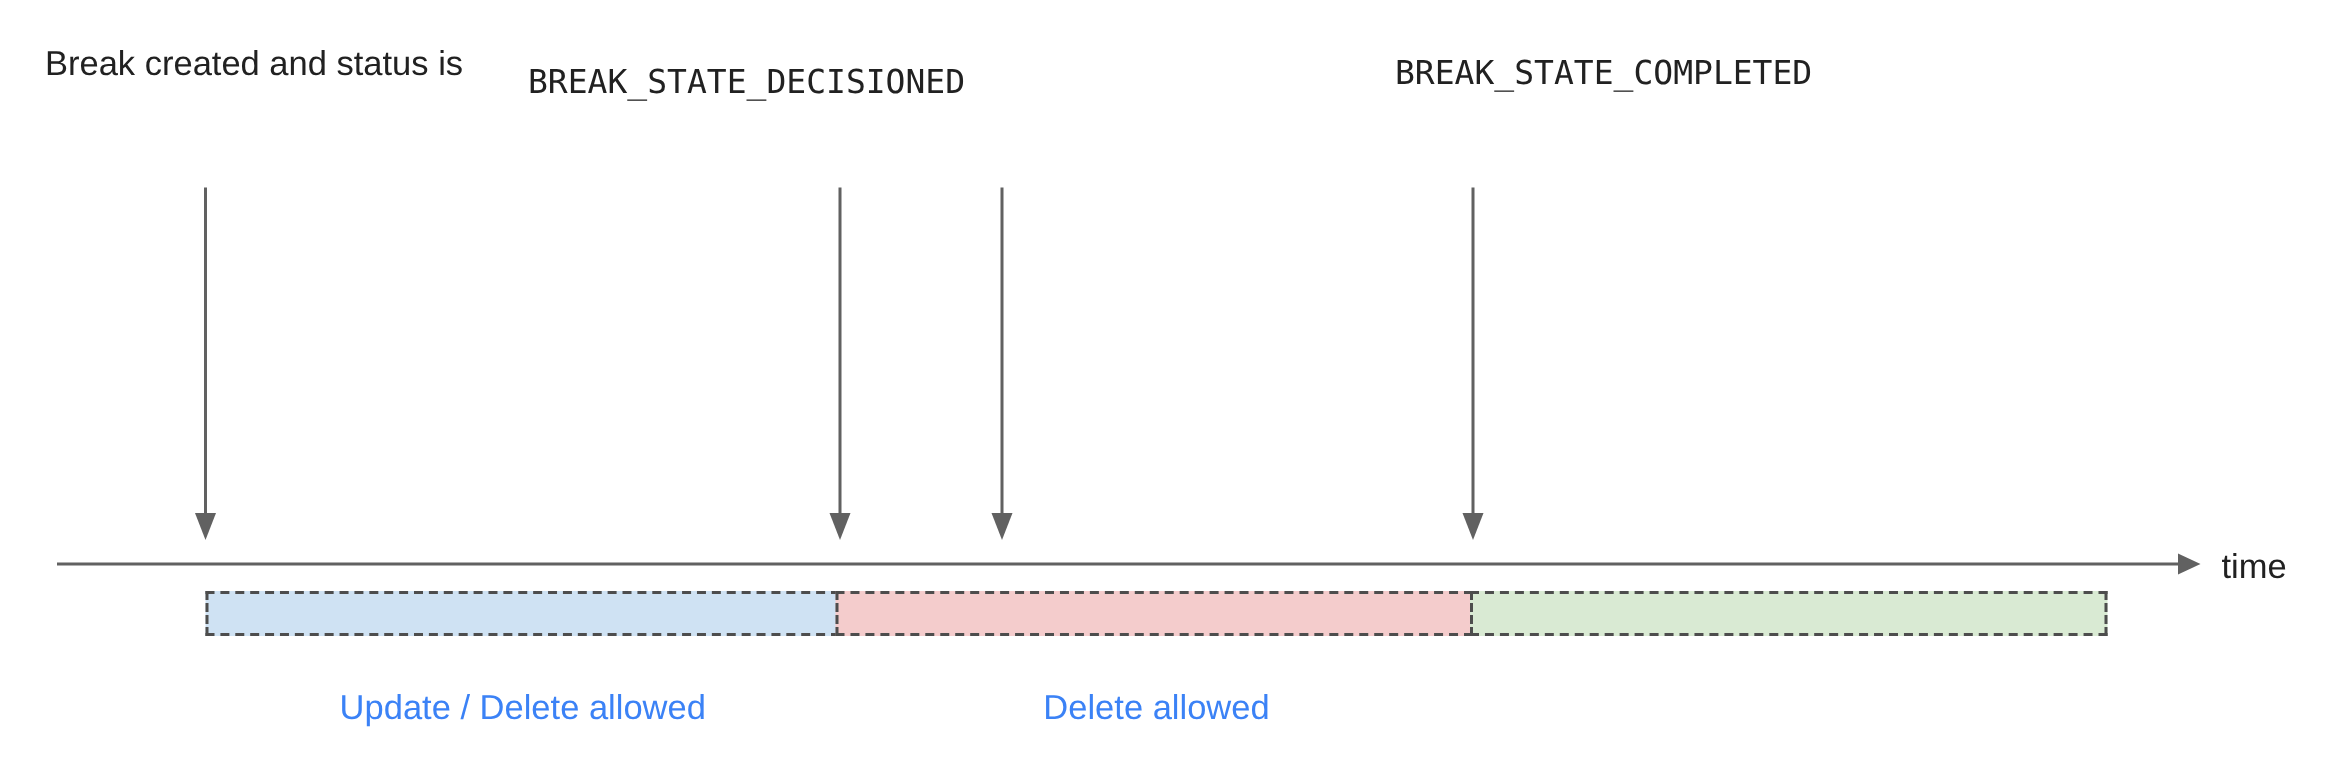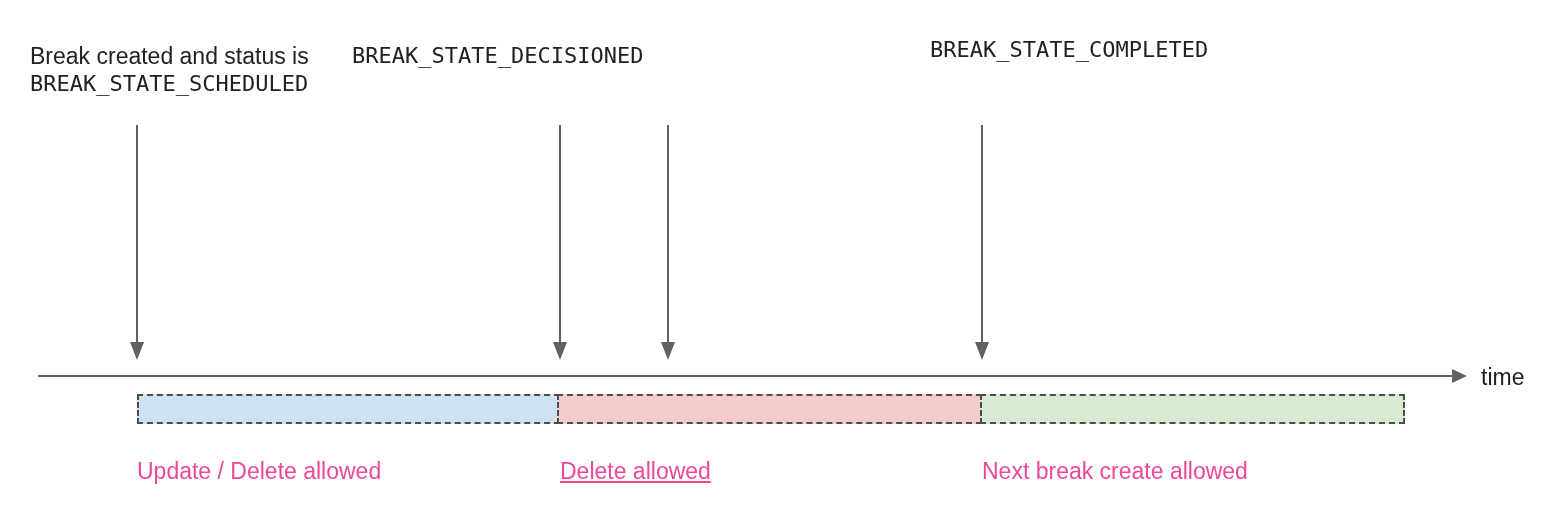--- a/index.html
+++ b/index.html
@@ -58,34 +58,33 @@
   }
   .segment.blue{width:423px;background:#cfe2f3;}
   .segment.red{width:425px;background:#f4cccc;margin-left:-2.5px;}
   .segment.green{width:425.5px;background:#d9ead3;margin-left:-2.5px;}
 
   .segment-labels{
     position:absolute;left:137px;top:458px;width:1268px;
     display:flex;
   }
   .segment-label{
-    font-size:23px;color:#ec4899;text-align:left;white-space:nowrap;
+    font-size:23px;color:#3b82f6;text-align:center;white-space:nowrap;
   }
   .segment-label.c1{width:423px;}
-  .segment-label.c2{width:422px;text-decoration:underline;}
+  .segment-label.c2{width:422px;}
   .segment-label.c3{width:423px;}
 </style>
 </head>
 <body>
 
 <div class="canvas">
 
-  <div class="annotation" style="left:30px;top:42px">
+  <div class="annotation" style="left:30px;top:28px">
     <div class="sans">Break created and status is</div>
-    <div class="mono">BREAK_STATE_SCHEDULED</div>
   </div>
 
   <div class="annotation" style="left:352px;top:42px">
     <div class="mono">BREAK_STATE_DECISIONED</div>
   </div>
 
   <div class="annotation" style="left:672px;top:42px">
   </div>
 
   <div class="annotation" style="left:930px;top:36px">
@@ -110,16 +109,15 @@
 
   <div class="segments">
     <div class="segment blue"></div>
     <div class="segment red"></div>
     <div class="segment green"></div>
   </div>
 
   <div class="segment-labels">
     <div class="segment-label c1">Update / Delete allowed</div>
     <div class="segment-label c2">Delete allowed</div>
-    <div class="segment-label c3">Next break create allowed</div>
   </div>
 
 </div>
 
 </body></html>

